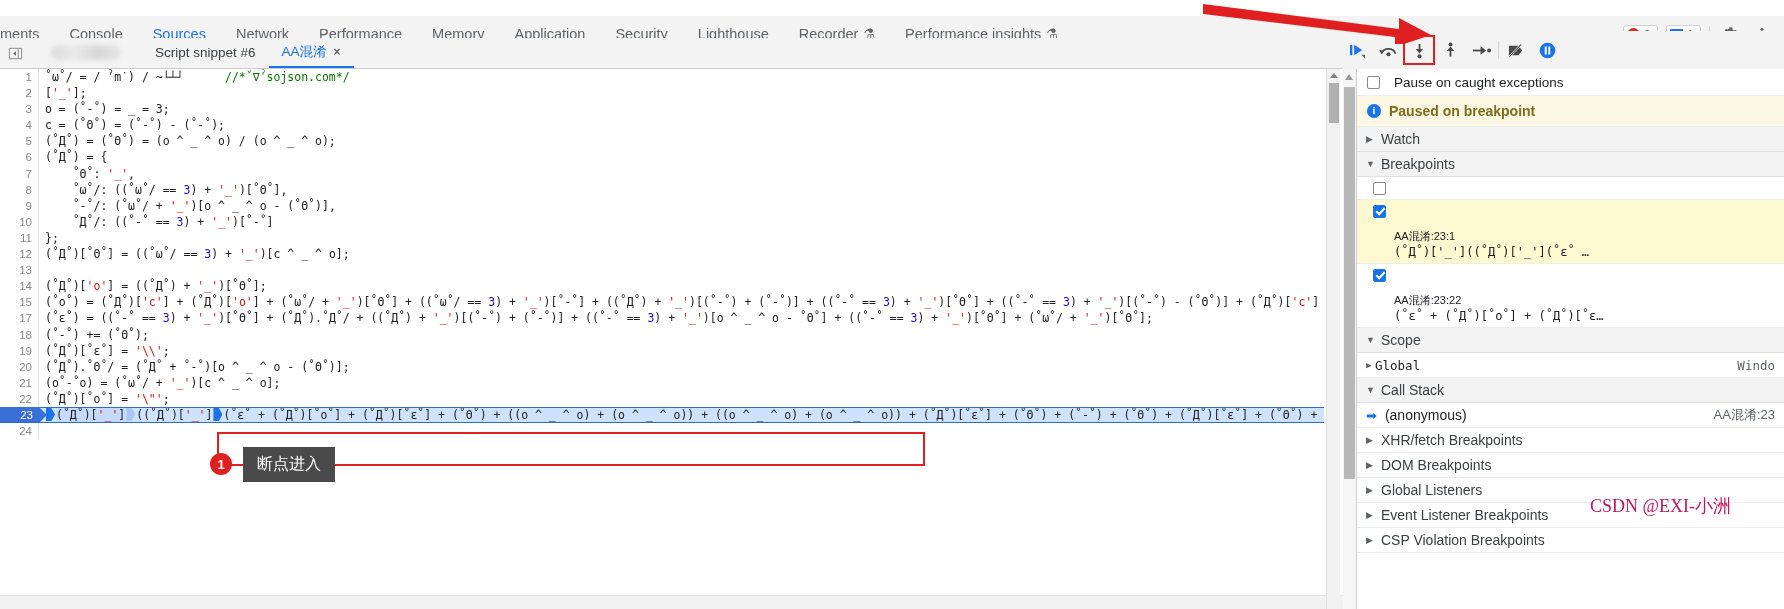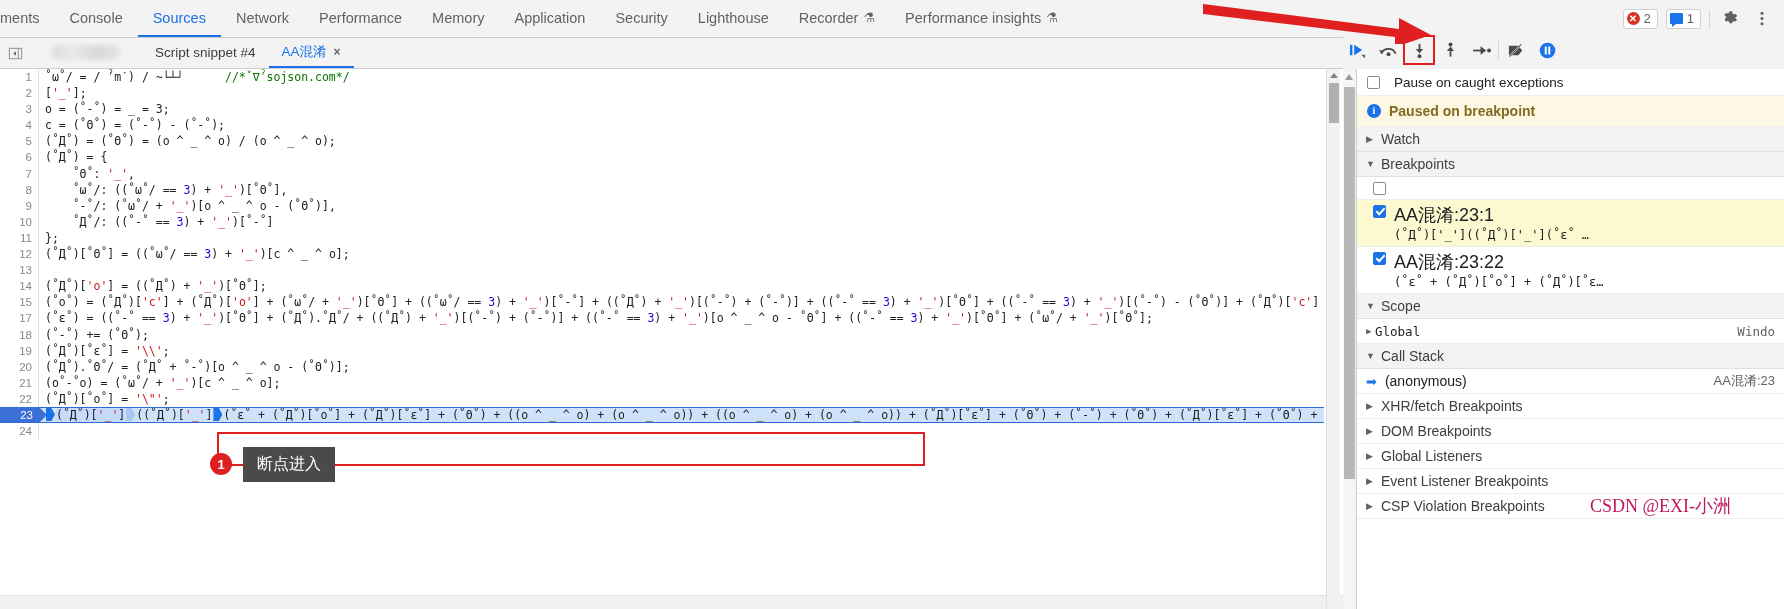--- a/index.html
+++ b/index.html
@@ -9,21 +9,21 @@
     overflow: hidden;
     background: #ffffff;
     font-family: "Liberation Sans", sans-serif;
     font-size: 12px;
     color: #202124;
   }
   #app { position: relative; width: 1784px; height: 609px; }
 
   
   .panel-tabbar {
-    position: absolute; top: 0; left: 0; width: 1784px; height: 38px;
+    position: absolute; top: 16px; left: 0; width: 1784px; height: 38px;
     background: #f3f3f3;
     border-bottom: 1px solid #cdcdcd;
     display: flex; align-items: stretch; justify-content: center;
   }
   .panel-tabs { display: flex; align-items: stretch; flex: 1; overflow: hidden; }
   .panel-tab {
     display: flex; align-items: center; gap: 5px;
     padding: 0 15px;
     font-size: 14.5px; color: #5f6368;
     white-space: nowrap;
@@ -209,21 +209,21 @@
     height: 25px; padding: 0 9px;
     border-bottom: 1px solid #ededed;
     font-size: 14px; color: #3c4043;
   }
   .bp-item {
     display: flex; gap: 8px; padding: 3px 10px 4px 16px;
     border-bottom: 1px solid #ededed;
   }
   .bp-item.active { background: #fcf8d0; }
   .bp-body { display: flex; flex-direction: column; gap: 1px; overflow: hidden; }
-  .bp-title { font-size: 18px; color: #202124; white-space: nowrap; }
+  .bp-title { font-size: 11px; color: #202124; white-space: nowrap; margin-top: 26px; }
   .bp-code {
     font-family: "DejaVu Sans Mono", "Liberation Mono", monospace;
     font-size: 12px; color: #202124; white-space: nowrap;
   }
   .bp-blur {
     width: 110px; height: 13px; border-radius: 3px;
     background: linear-gradient(90deg,#d9d9d9,#ececec,#d4d4d4,#e8e8e8);
     filter: blur(2.4px);
   }
   .scope-row {
@@ -358,21 +358,21 @@
         <rect x="1.5" y="2.5" width="13" height="11" fill="none" stroke="#9a9a9a" stroke-width="1.2"></rect>
         <line x1="11" y1="2.5" x2="11" y2="13.5" stroke="#9a9a9a" stroke-width="1.2"></line>
         <path d="M8.5 5.5 L5.5 8 L8.5 10.5 Z" fill="#6b6b6b"></path>
       </svg>
     </div>
     <div id="file-tabs" style="display:flex;align-items:stretch">
         <div class="file-tab">
           <span class="blur-pill"></span>
         </div>
         <div class="file-tab">
-          <span>Script snippet #4</span>
+          <span>Script snippet #6</span>
         </div>
         <div class="file-tab selected">
           <span>AA混淆</span>
           <span class="tab-close">×</span>
         </div>
       </div>
     <div class="file-tabbar-right">
       <div class="show-nav-btn">
         <svg width="17" height="15" viewBox="0 0 18 16">
           <rect x="1.5" y="2" width="15" height="12" fill="none" stroke="#b5b5b5" stroke-width="1.2"></rect>

